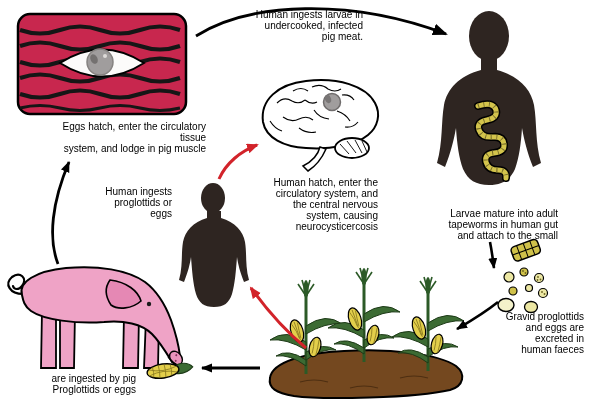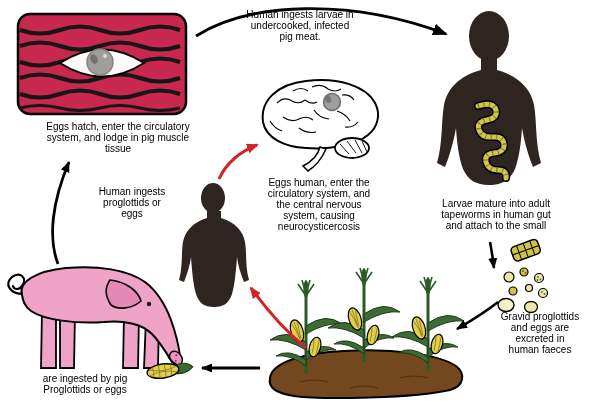--- a/index.html
+++ b/index.html
@@ -1,21 +1,21 @@
 <!DOCTYPE html>
 <html><head>
 <meta charset="utf-8">
 <title>Diagram</title>
 <style>
   *{margin:0;padding:0;box-sizing:border-box}
   html,body{background:#fff}
   body{font-family:"Liberation Sans",sans-serif}
   .stage{position:relative;width:600px;height:406px;background:#fff;overflow:hidden}
   .stage > svg{position:absolute;left:0;top:0}
-  .label{position:absolute;font-size:10px;line-height:11px;text-align:center;color:#000}
+  .label{position:absolute;font-size:10px;line-height:11px;text-align:right;color:#000}
   .label span{display:block;white-space:nowrap}
 </style>
 </head>
 <body>
 
 <div class="stage">
 
 <svg width="600" height="406" viewBox="0 0 600 406" xmlns="http://www.w3.org/2000/svg">
   <defs>
     <marker id="mB" markerUnits="userSpaceOnUse" markerWidth="13" markerHeight="11" refX="10" refY="4.5" orient="auto">
@@ -242,39 +242,39 @@
 </svg>
 
 <div class="label" style="left:237px;top:9px;width:126px">
   <span>Human ingests larvae in</span>
   <span>undercooked, infected</span>
   <span>pig meat.</span>
 </div>
 
 <div class="label" style="left:30px;top:121px;width:176px">
   <span>Eggs hatch, enter the circulatory</span>
+  <span>tissue</span>
   <span>system, and lodge in pig muscle</span>
-  <span>tissue</span>
 </div>
 
 <div class="label" style="left:92px;top:186px;width:80px">
   <span>Human ingests</span>
   <span>proglottids or</span>
   <span>eggs</span>
 </div>
 
 <div class="label" style="left:260px;top:177px;width:118px">
-  <span>Eggs human, enter the</span>
+  <span>Human hatch, enter the</span>
   <span>circulatory system, and</span>
   <span>the central nervous</span>
   <span>system, causing</span>
   <span>neurocysticercosis</span>
 </div>
 
-<div class="label" style="left:434px;top:198px;width:124px">
+<div class="label" style="left:434px;top:208px;width:124px">
   <span>Larvae mature into adult</span>
   <span>tapeworms in human gut</span>
   <span>and attach to the small</span>
 </div>
 
 <div class="label" style="left:496px;top:311px;width:88px">
   <span>Gravid proglottids</span>
   <span>and eggs are</span>
   <span>excreted in</span>
   <span>human faeces</span>

